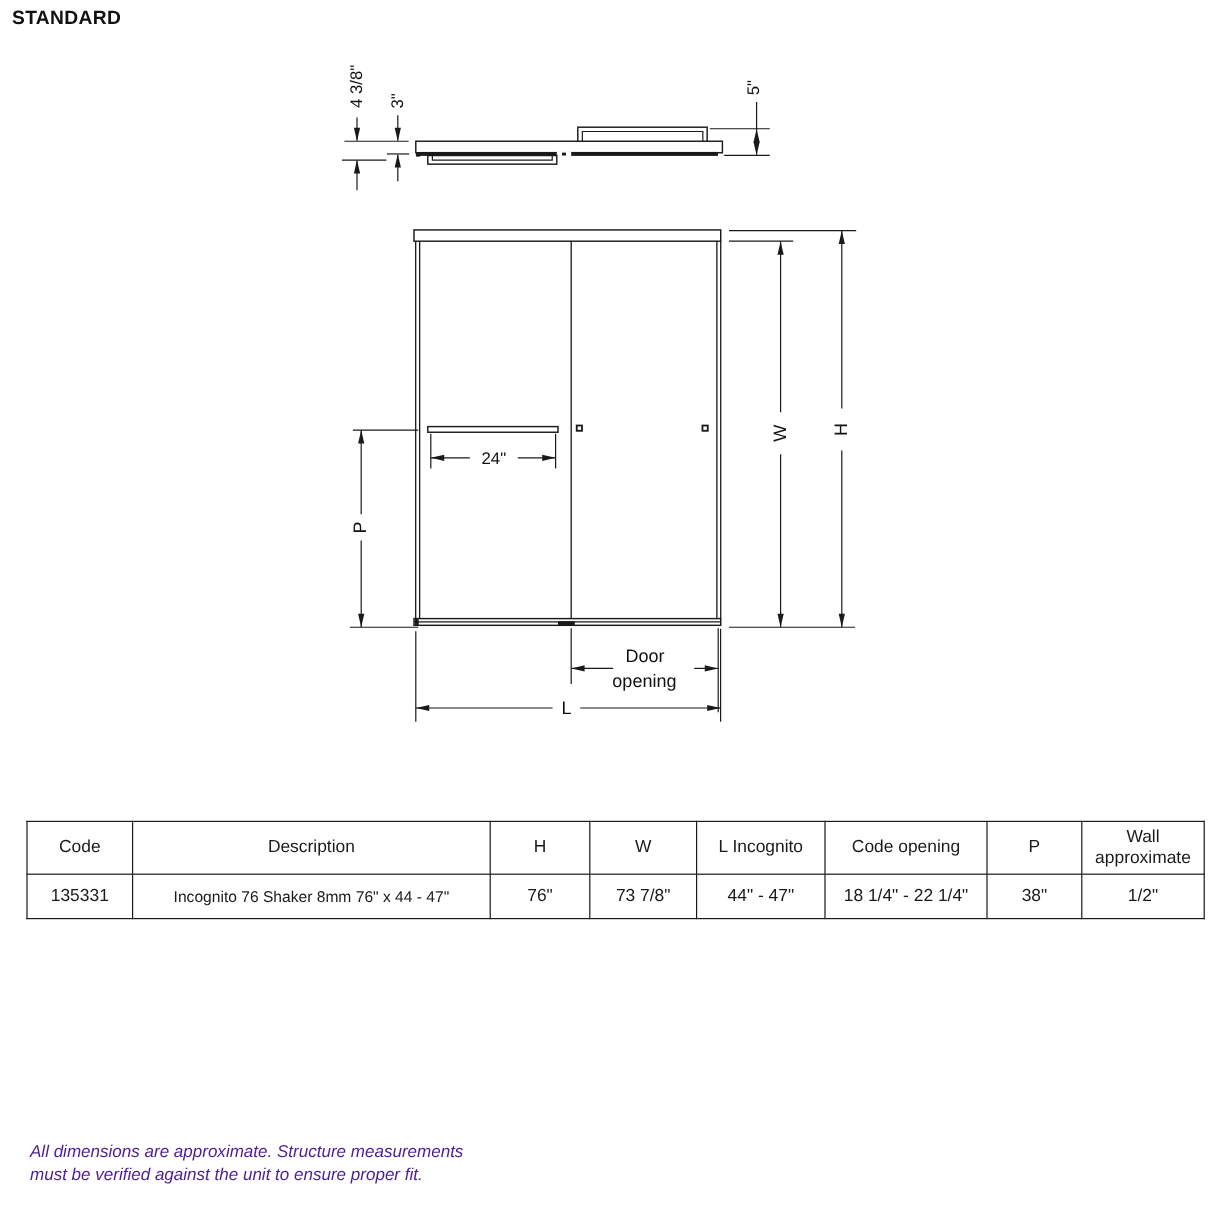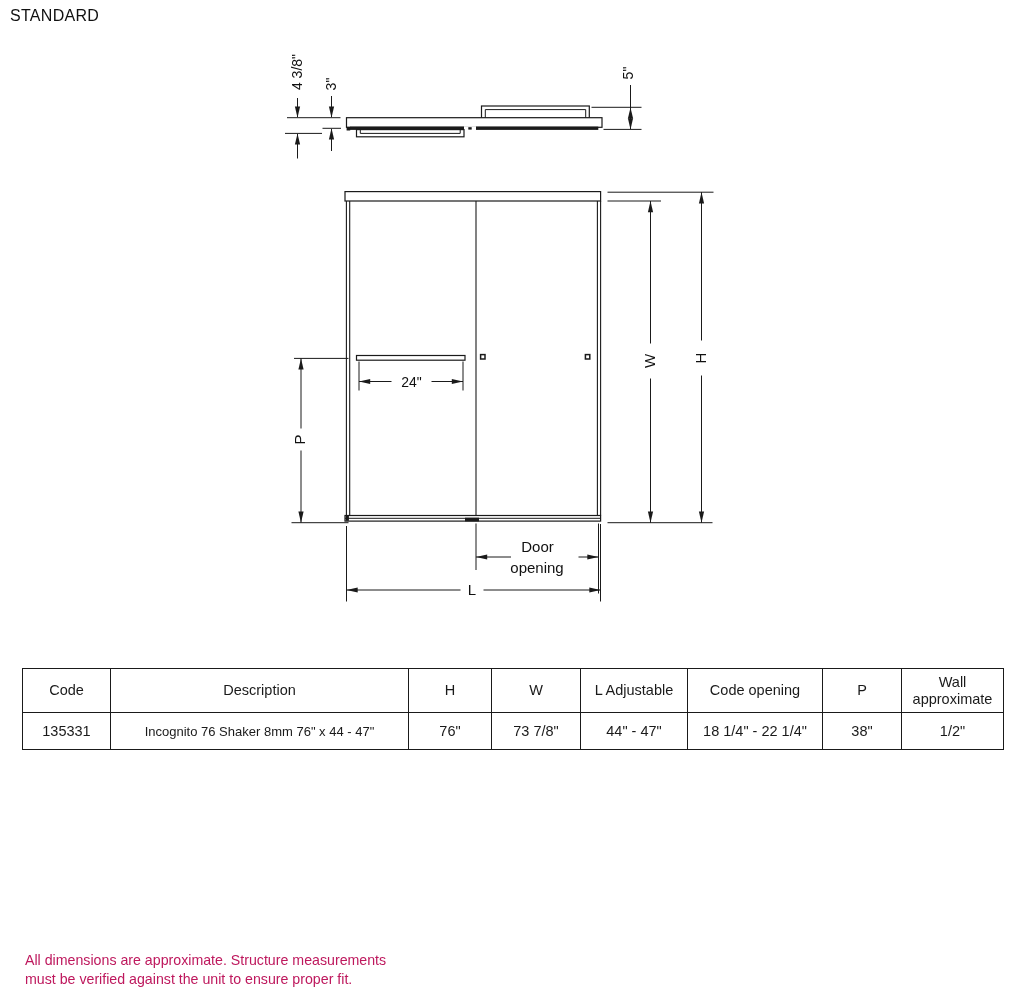--- a/index.html
+++ b/index.html
@@ -2,43 +2,43 @@
 <html><head>
 <meta charset="utf-8">
 <style>
   html,body { margin:0; padding:0; background:#fff; }
   .page {
     position:relative; width:1024px; height:1007px; background:#ffffff;
     font-family:"Liberation Sans", sans-serif; color:#111; overflow:hidden;
   }
   .page-title {
     position:absolute; left:10px; top:7px;
-    font-size:16px; font-weight:400; letter-spacing:0.3px; color:#111;
+    font-size:16px; font-weight:700; letter-spacing:0.3px; color:#111;
   }
   svg.drawing { position:absolute; left:0; top:0; }
   svg.drawing text {
     font-family:"Liberation Sans", sans-serif;
     fill:#111; stroke:none;
   }
   .dim14 { font-size:14px; }
   .dim15 { font-size:15px; }
   .spec-table {
-    position:absolute; left:22px; top:668px;
+    position:absolute; left:22px; top:684px;
     border-collapse:collapse; table-layout:fixed; width:981px;
   }
   .spec-table th, .spec-table td {
     border:1.5px solid #1a1a1a; text-align:center; vertical-align:middle;
     padding:0 2px; color:#1a1a1a; overflow:hidden;
   }
   .spec-table thead th { height:43px; font-weight:400; font-size:14.5px; line-height:1.15; }
   .spec-table tbody td { height:36px; font-size:14.5px; }
   .spec-table tbody td.desc { font-size:13px; }
   .footnote {
     position:absolute; left:25px; top:951px;
-    font-size:14.2px; line-height:18.6px; color:#be185d;
+    font-size:14.2px; line-height:18.6px; color:#4c1d95;font-style:italic;
   }
 </style>
 </head>
 <body>
 
 <div class="page">
 
   <div class="page-title">STANDARD</div>
 
   <svg class="drawing" width="1024" height="660" viewBox="0 0 1024 660">
@@ -180,21 +180,21 @@
         <col style="width:135px">
         <col style="width:79px">
         <col style="width:102px">
     </colgroup>
     <thead>
       <tr>
         <th>Code</th>
         <th>Description</th>
         <th>H</th>
         <th>W</th>
-        <th>L Adjustable</th>
+        <th>L Incognito</th>
         <th>Code opening</th>
         <th>P</th>
         <th>Wall approximate</th>
       </tr>
     </thead>
     <tbody>
       <tr>
         <td>135331</td>
         <td class="desc">Incognito 76 Shaker 8mm 76" x 44 - 47"</td>
         <td>76"</td>

